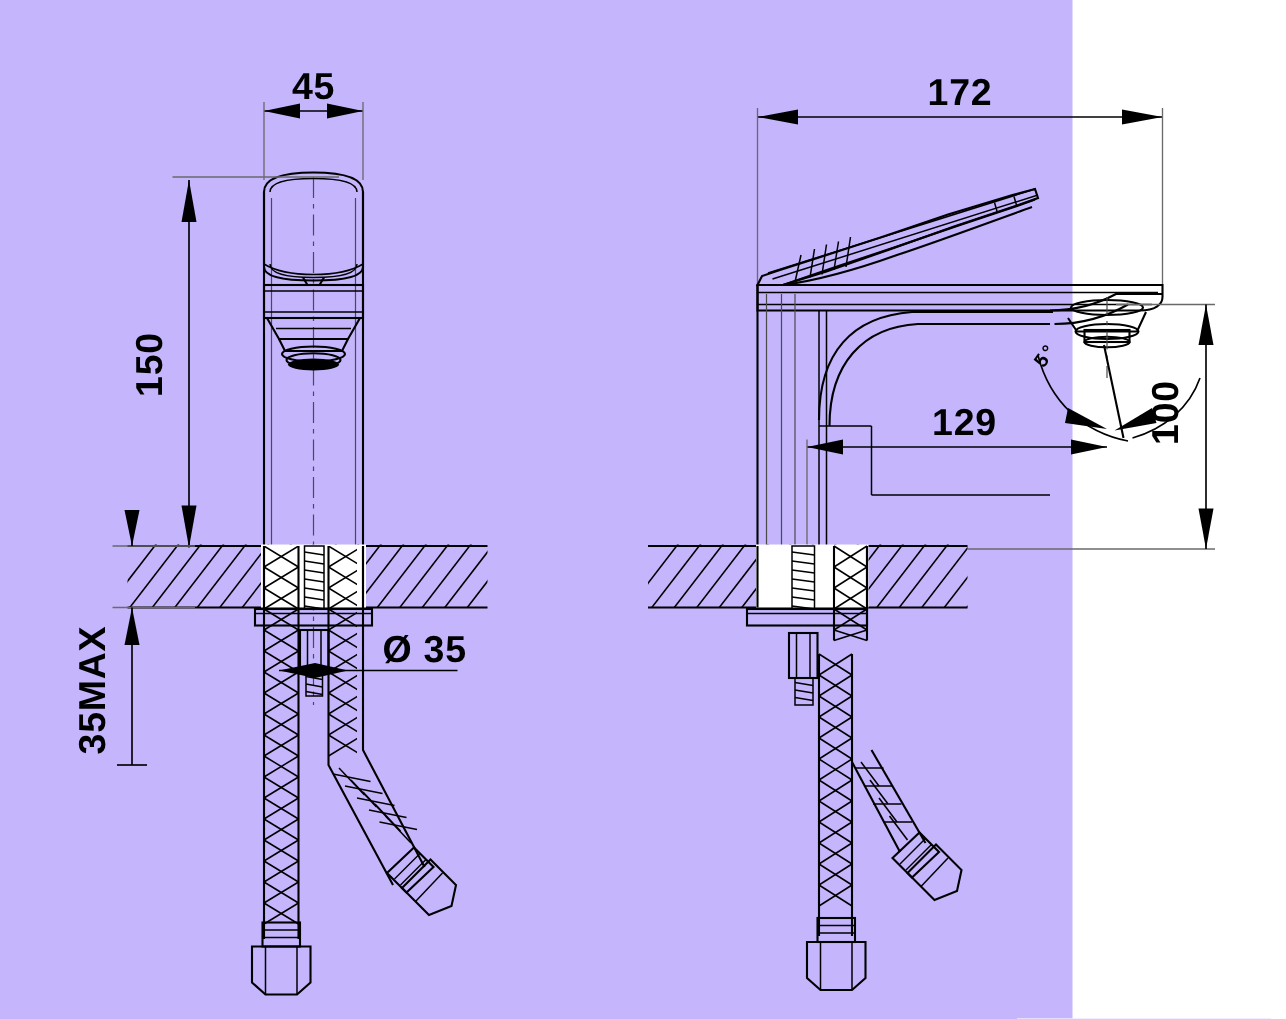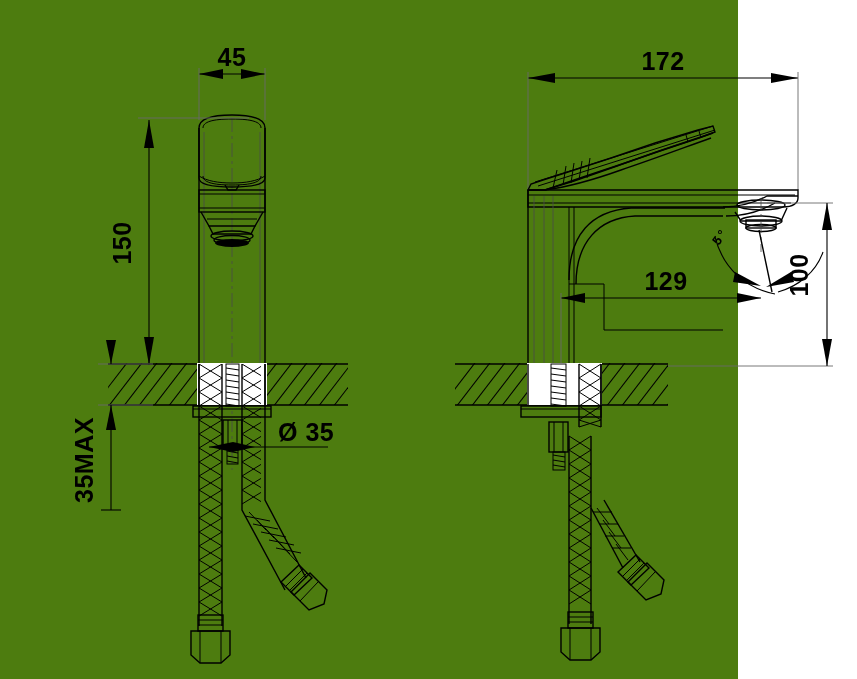--- a/index.html
+++ b/index.html
@@ -11,22 +11,21 @@
   body {
     width: 857px;
     height: 679px;
     font-family: "Liberation Sans", sans-serif;
     overflow: hidden;
   }
   #drawing-root {
     position: relative;
     width: 715px;
     height: 679px;
-    background: #4d7c0f;
-    padding-left: 23px;
+    background: #c4b5fd;
   }
   svg.drawing {
     display: block;
     width: 857px;
     height: 679px;
   }
   .dim-text {
     font-family: "Liberation Sans", sans-serif;
     font-size: 25px;
     font-weight: 700;

